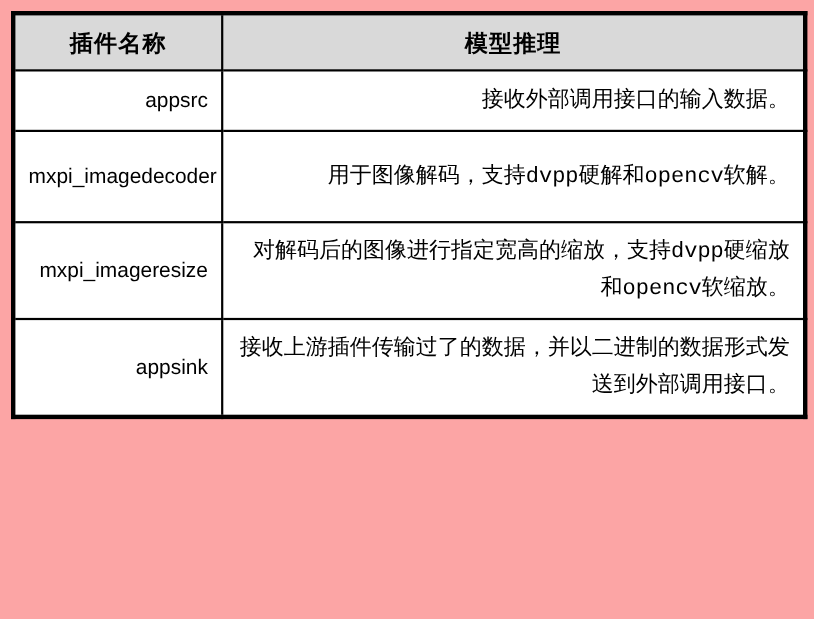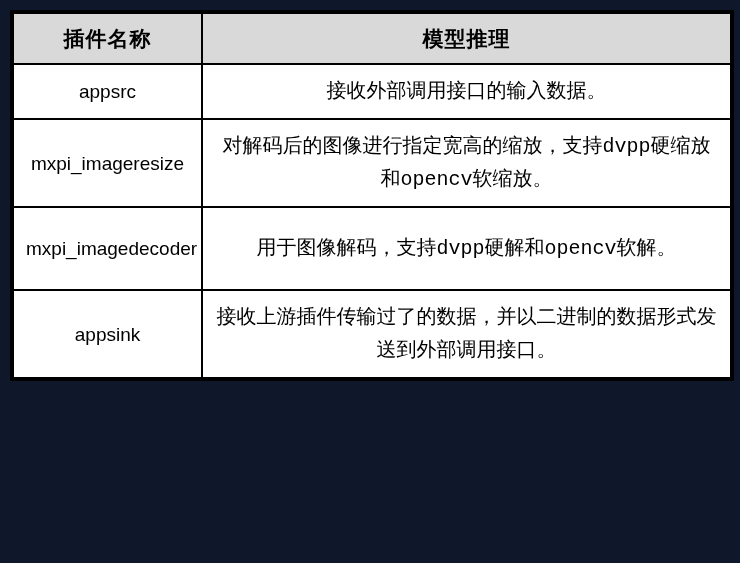--- a/index.html
+++ b/index.html
@@ -12,21 +12,21 @@
     height: 563px;
     font-family: "Liberation Sans", "DejaVu Sans", sans-serif;
     color: #000000;
   }
   .page {
     position: relative;
     width: 740px;
     height: 563px;
     box-sizing: border-box;
     padding: 10px 10px 8px 10px;
-    background: #0f172a;
+    background: #fca5a5;
   }
   table.plugin-table {
     border-collapse: collapse;
     table-layout: fixed;
     width: 720px;
     border: 4px solid #000000;
   }
   col.c1 { width: 190px; }
   col.c2 { width: 530px; }
   th, td {
@@ -41,21 +41,21 @@
     font-weight: bold;
     height: 52px;
     text-align: center;
     padding: 4px 6px;
     letter-spacing: 1px;
   }
   td {
     font-size: 20px;
     line-height: 33px;
     padding: 10px 12px;
-    text-align: center;
+    text-align: right;
     background: #ffffff;
   }
   td.name {
     font-size: 19px;
     padding-left: 12px;
   }
   td.desc {
     padding-right: 12px;
     font-family: Liberation Mono, monospace;
   }
@@ -76,26 +76,26 @@
         <th>插件名称</th>
         <th>模型推理</th>
       </tr>
     </thead>
     <tbody>
         <tr class="single">
           <td class="name">appsrc</td>
           <td class="desc">接收外部调用接口的输入数据。</td>
         </tr>
         <tr class="double">
+          <td class="name">mxpi_imagedecoder</td>
+          <td class="desc">用于图像解码，支持dvpp硬解和opencv软解。</td>
+        </tr>
+        <tr class="double">
           <td class="name">mxpi_imageresize</td>
           <td class="desc">对解码后的图像进行指定宽高的缩放，支持dvpp硬缩放和opencv软缩放。</td>
-        </tr>
-        <tr class="double">
-          <td class="name">mxpi_imagedecoder</td>
-          <td class="desc">用于图像解码，支持dvpp硬解和opencv软解。</td>
         </tr>
         <tr class="double">
           <td class="name">appsink</td>
           <td class="desc">接收上游插件传输过了的数据，并以二进制的数据形式发送到外部调用接口。</td>
         </tr>
       </tbody>
   </table>
 </div>
 
 </body></html>

